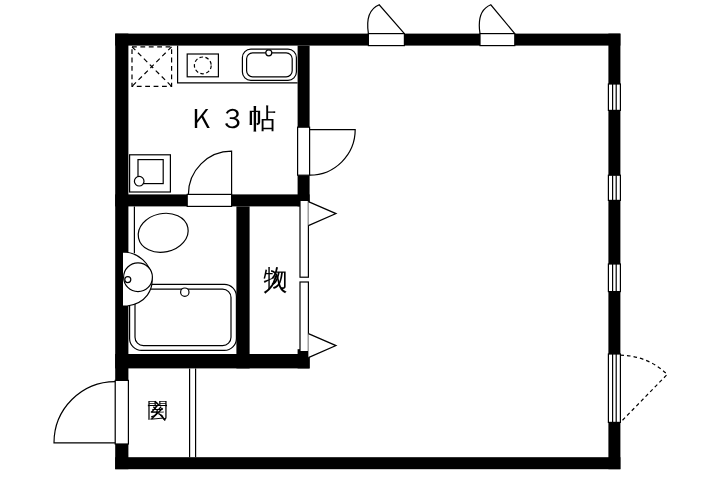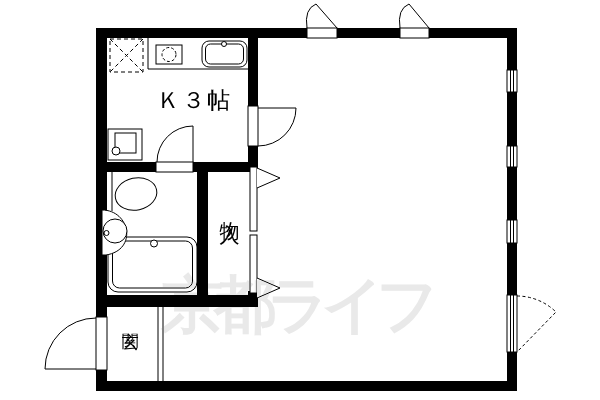--- a/index.html
+++ b/index.html
@@ -115,14 +115,13 @@
         <circle cx="115" cy="231" r="12" fill="#fff"></circle>
         <circle cx="106.5" cy="233" r="2.5" fill="#fff"></circle>
       </g>
     </g>
   </svg>
 
   <div class="room-label lbl-kitchen">Ｋ３帖</div>
   <div class="room-label vert lbl-storage">物入</div>
   <div class="room-label vert lbl-entrance">玄関</div>
 
-  <div class="watermark" style="color: rgb(233, 233, 233);">京都ライフ</div>
 </div>
 
 </body></html>

